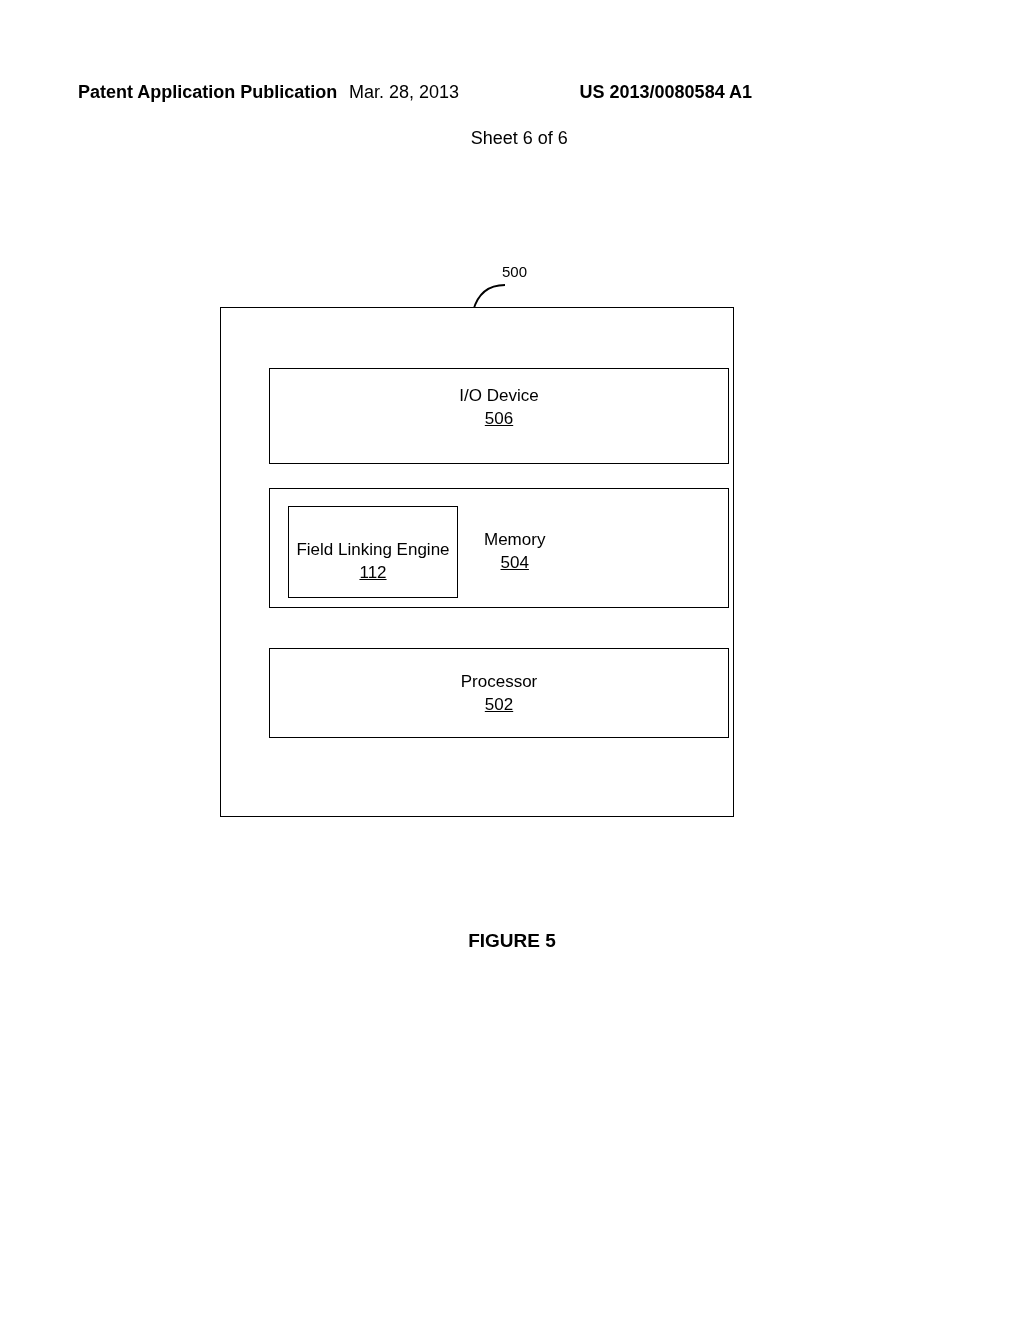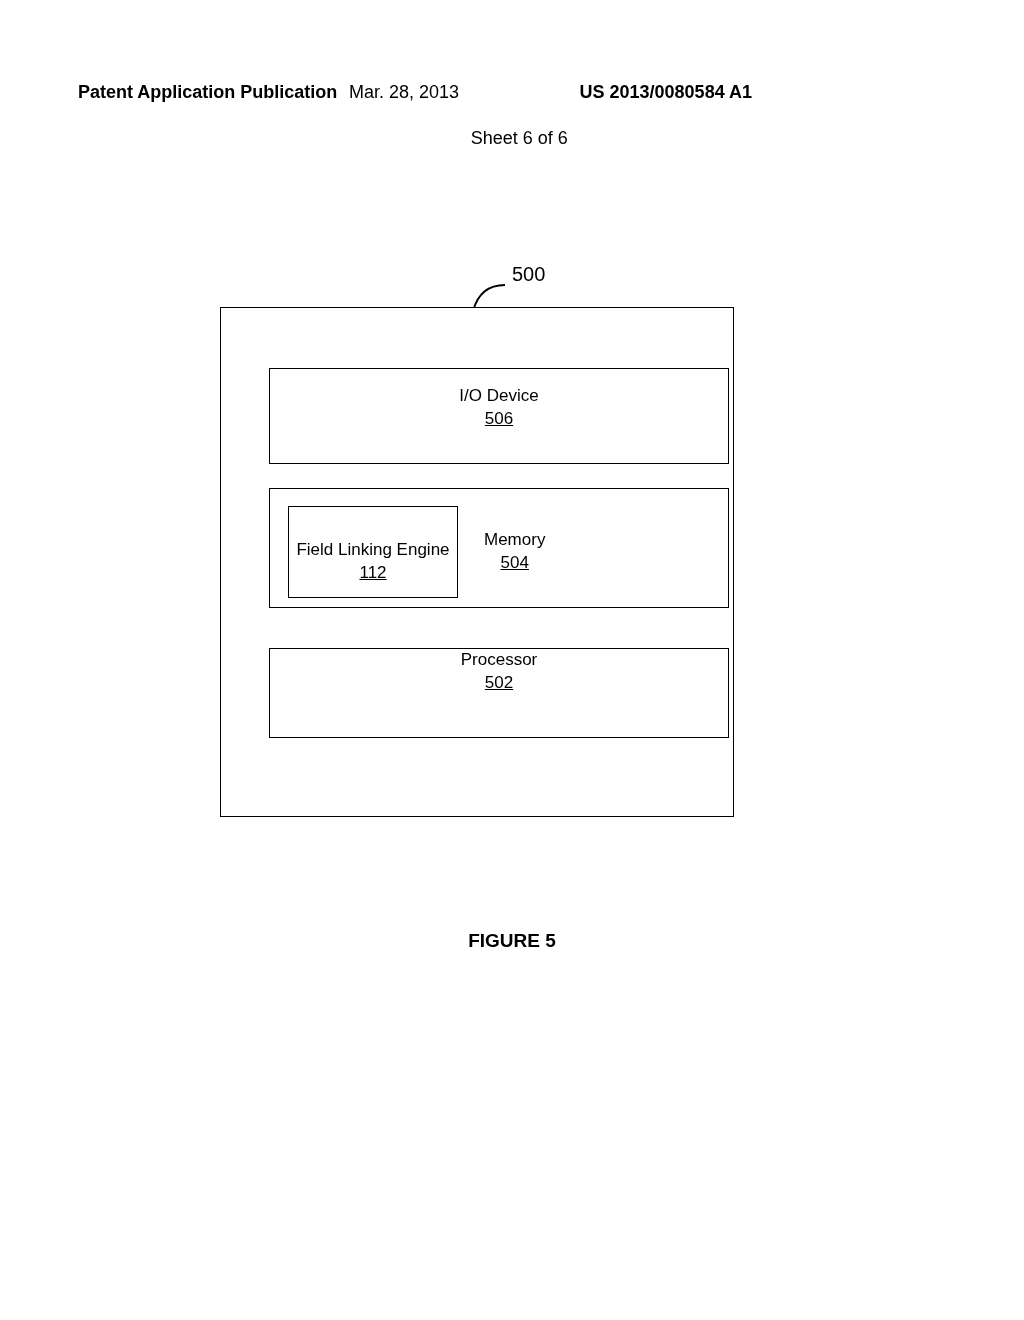--- a/index.html
+++ b/index.html
@@ -29,22 +29,22 @@
   .figure-area {
     position: absolute;
     top: 275px;
     left: 220px;
     width: 555px;
   }
 
   .ref-label {
     position: absolute;
     top: -12px;
-    left: 292px;
-    font-size: 20px;
+    left: 282px;
+    font-size: 15px;
   }
   .ref-leader {
     position: absolute;
     top: 8px;
     left: 250px;
     width: 40px;
     height: 30px;
   }
 
   .outer-box {
@@ -102,20 +102,21 @@
 
   .proc-box {
     position: absolute;
     top: 340px;
     left: 48px;
     width: 460px;
     height: 90px;
     border: 1.5px solid #000;
     text-align: center;
     font-size: 17px;
+    padding-top: 22px;
     line-height: 1.35;
   }
   .proc-box .refnum { text-decoration: underline; }
 
   .figure-caption {
     position: absolute;
     top: 930px;
     left: 0;
     width: 1024px;
     text-align: center;

